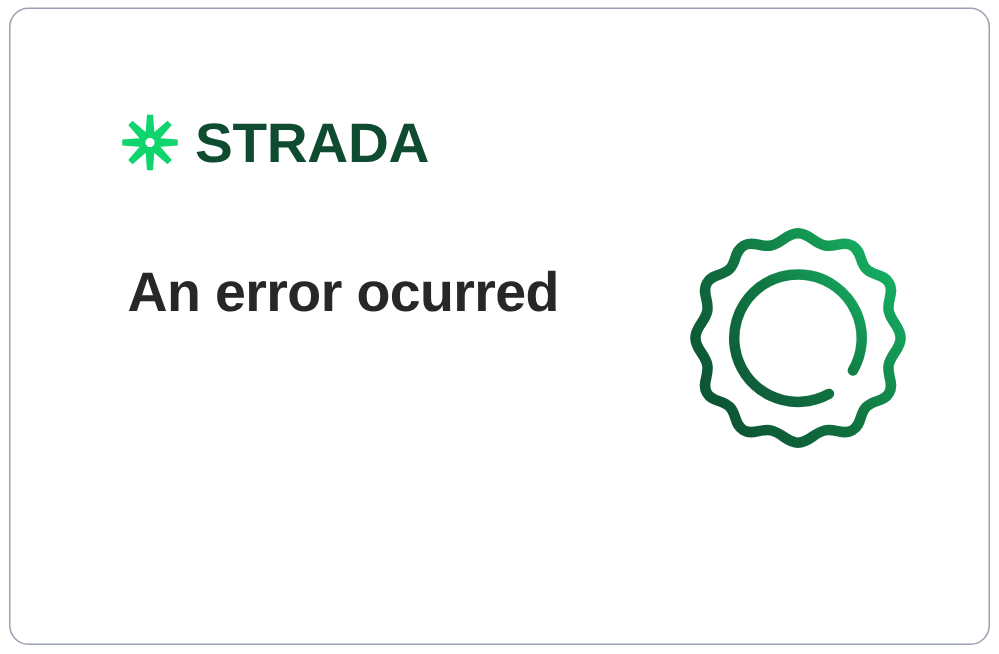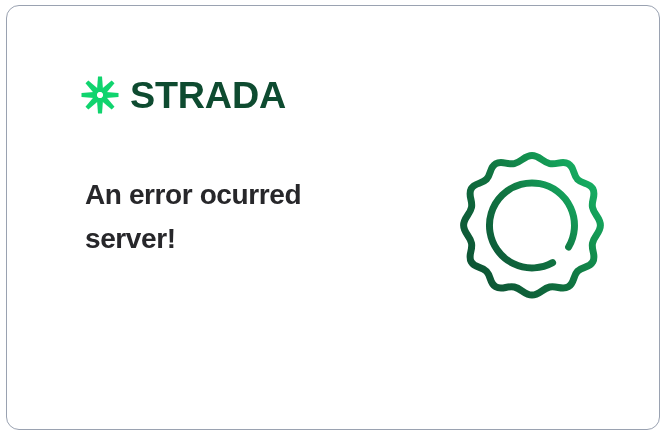--- a/index.html
+++ b/index.html
@@ -64,21 +64,21 @@
     transform-origin: left center;
   }
 
   
   .message {
     position: absolute;
     left: 78px;
     top: 167px;
     width: 300px;
     font-family: "Liberation Sans", sans-serif;
-    font-size: 28px;
+    font-size: 37px;
     font-weight: 700;
     line-height: 44px;
     letter-spacing: -0.4px;
     color: #27272a;
   }
   .message .line {
     display: block;
     white-space: nowrap;
   }
 
@@ -119,21 +119,20 @@
               <path d="M -3.2 -3.0 L -2.0 -18.5 L 2.0 -18.5 L 3.2 -3.0 Z" transform="rotate(315)"></path>
             </g>
           </g>
         </g>
       </svg>
       <div class="logo-word">STRADA</div>
     </div>
 
     <div class="message">
       <span class="line">An error ocurred</span>
-      <span class="line">server!</span>
     </div>
 
     <div class="gear-wrap">
       <svg class="gear-svg" viewBox="0 0 164 164" aria-hidden="true">
         <defs>
           <linearGradient id="gearGrad" x1="0.08" y1="0.78" x2="0.95" y2="0.14">
             <stop offset="0%" stop-color="#0d5635"></stop>
             <stop offset="42%" stop-color="#10703f"></stop>
             <stop offset="72%" stop-color="#13914f"></stop>
             <stop offset="100%" stop-color="#16b165"></stop>

